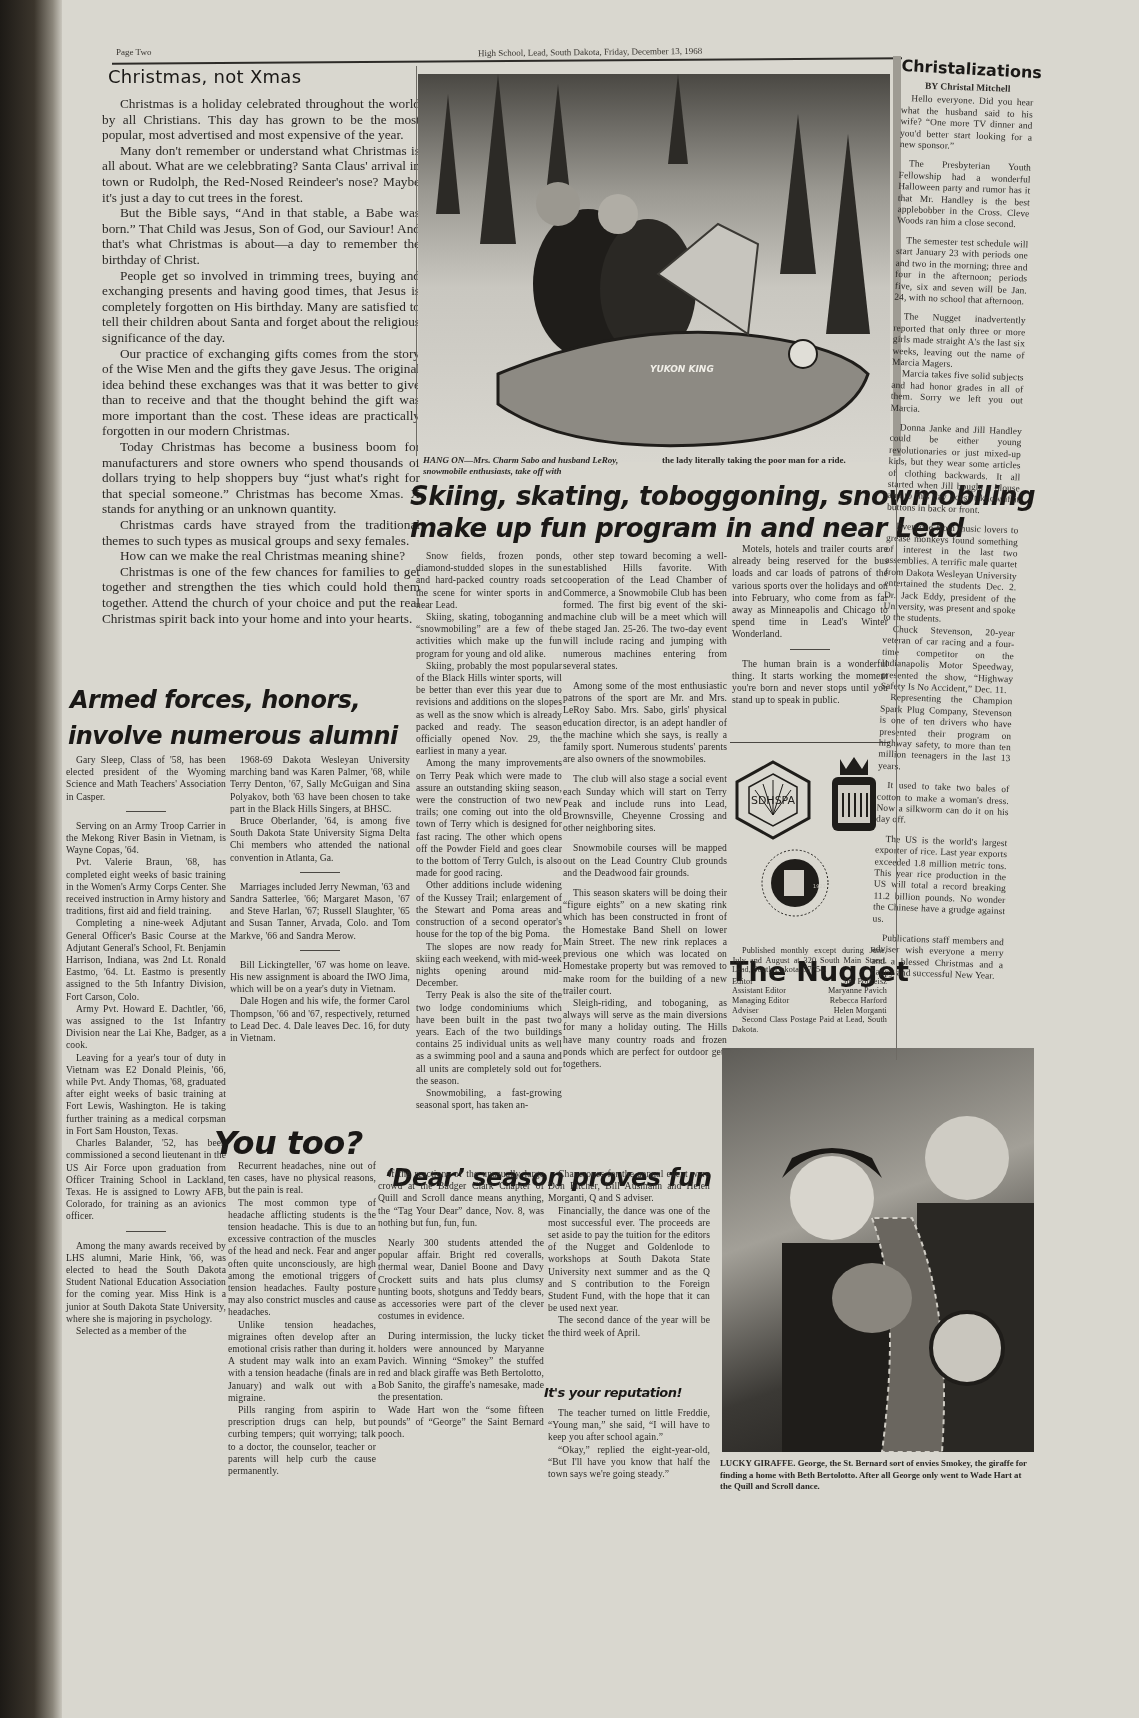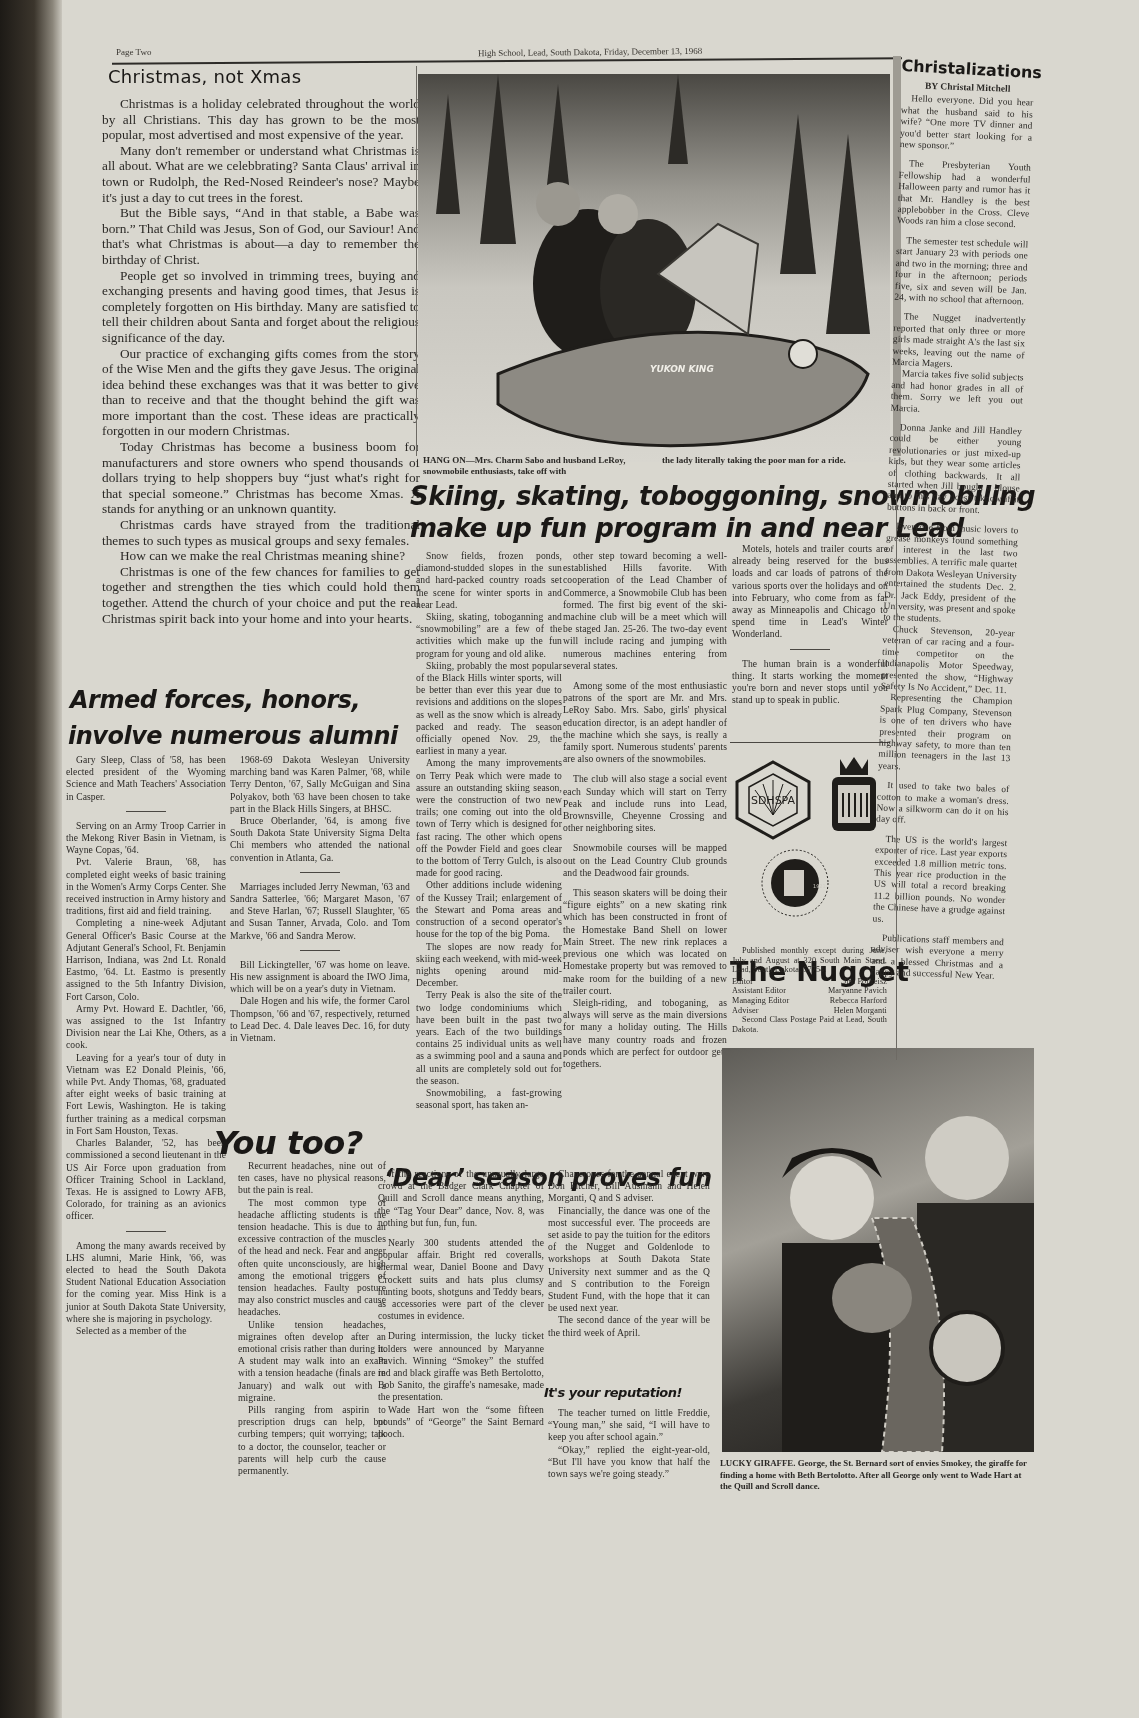--- a/index.html
+++ b/index.html
@@ -59,21 +59,21 @@
     <ellipse cx="170" cy="210" rx="55" ry="75" fill="#1f1d1a"></ellipse>
     <ellipse cx="230" cy="215" rx="48" ry="70" fill="#2a2824"></ellipse>
     <circle cx="140" cy="130" r="22" fill="#9b9890"></circle>
     <circle cx="200" cy="140" r="20" fill="#b0ada5"></circle>
     <path d="M80,300 Q200,250 320,260 Q420,270 450,300 Q430,360 300,370 Q150,380 80,330 Z" fill="#8d8a83" stroke="#1f1d1a" stroke-width="3"></path>
     <path d="M240,200 L300,150 L340,170 L330,260 Z" fill="#c7c5be" stroke="#3a3833" stroke-width="2"></path>
     <circle cx="385" cy="280" r="14" fill="#e0ded7" stroke="#1f1d1a" stroke-width="2"></circle>
   </svg>
   <div class="abs" style="left:232px;top:290px;font-family:'DejaVu Sans',sans-serif;font-style:italic;font-weight:700;font-size:9px;color:#f0eee7;">YUKON KING</div>
 </div>
-<div class="abs caption" style="left:423px;top:455px;width:225px;">HANG ON—Mrs. Charm Sabo and husband LeRoy, snowmobile enthusiasts, take off with</div>
+<div class="abs caption" style="left:423px;top:455px;width:225px;font-style:italic;">HANG ON—Mrs. Charm Sabo and husband LeRoy, snowmobile enthusiasts, take off with</div>
 <div class="abs caption" style="left:662px;top:455px;width:225px;">the lady literally taking the poor man for a ride.</div>
 
 <div class="abs hd-ital" style="left:410px;top:480px;font-size:26px;line-height:32px;white-space:nowrap;">Skiing, skating, toboggoning, snowmobiling</div>
 <div class="abs hd-ital" style="left:410px;top:512px;font-size:26px;line-height:32px;white-space:nowrap;">make up fun program in and near Lead</div>
 
 <div class="abs body-sm" style="left:416px;top:550px;width:146px;">
   <p>Snow fields, frozen ponds, diamond-studded slopes in the sun and hard-packed country roads set the scene for winter sports in and near Lead.</p>
   <p>Skiing, skating, toboganning and “snowmobiling” are a few of the activities which make up the fun program for young and old alike.</p>
   <p>Skiing, probably the most popular of the Black Hills winter sports, will be better than ever this year due to revisions and additions on the slopes as well as the snow which is already packed and ready. The season officially opened Nov. 29, the earliest in many a year.</p>
   <p>Among the many improvements on Terry Peak which were made to assure an outstanding skiing season, were the construction of two new trails; one coming out into the old town of Terry which is designed for fast racing. The other which opens off the Powder Field and goes clear to the bottom of Terry Gulch, is also made for good racing.</p>
@@ -159,39 +159,39 @@
 </div>
 
 <div class="abs hd-ital" style="left:70px;top:682px;font-size:24px;line-height:36px;">Armed forces, honors,</div>
 <div class="abs hd-ital" style="left:68px;top:718px;font-size:24px;line-height:36px;">involve numerous alumni</div>
 <div class="abs body-sm" style="left:66px;top:754px;width:160px;">
   <p>Gary Sleep, Class of '58, has been elected president of the Wyoming Science and Math Teachers' Association in Casper.</p>
   <div class="sep"></div>
   <p>Serving on an Army Troop Carrier in the Mekong River Basin in Vietnam, is Wayne Copas, '64.</p>
   <p>Pvt. Valerie Braun, '68, has completed eight weeks of basic training in the Women's Army Corps Center. She received instruction in Army history and traditions, first aid and field training.</p>
   <p>Completing a nine-week Adjutant General Officer's Basic Course at the Adjutant General's School, Ft. Benjamin Harrison, Indiana, was 2nd Lt. Ronald Eastmo, '64. Lt. Eastmo is presently assigned to the 5th Infantry Division, Fort Carson, Colo.</p>
-  <p>Army Pvt. Howard E. Dachtler, '66, was assigned to the 1st Infantry Division near the Lai Khe, Others, as a cook.</p>
+  <p>Army Pvt. Howard E. Dachtler, '66, was assigned to the 1st Infantry Division near the Lai Khe, Badger, as a cook.</p>
   <p>Leaving for a year's tour of duty in Vietnam was E2 Donald Pleinis, '66, while Pvt. Andy Thomas, '68, graduated after eight weeks of basic training at Fort Lewis, Washington. He is taking further training as a medical corpsman in Fort Sam Houston, Texas.</p>
   <p>Charles Balander, '52, has been commissioned a second lieutenant in the US Air Force upon graduation from Officer Training School in Lackland, Texas. He is assigned to Lowry AFB, Colorado, for training as an avionics officer.</p>
   <div class="sep"></div>
   <p>Among the many awards received by LHS alumni, Marie Hink, '66, was elected to head the South Dakota Student National Education Association for the coming year. Miss Hink is a junior at South Dakota State University, where she is majoring in psychology.</p>
   <p>Selected as a member of the</p>
 </div>
 <div class="abs body-sm" style="left:230px;top:754px;width:180px;">
   <p>1968-69 Dakota Wesleyan University marching band was Karen Palmer, '68, while Terry Denton, '67, Sally McGuigan and Sina Polyakov, both '63 have been chosen to take part in the Black Hills Singers, at BHSC.</p>
   <p>Bruce Oberlander, '64, is among five South Dakota State University Sigma Delta Chi members who attended the national convention in Atlanta, Ga.</p>
   <div class="sep"></div>
   <p>Marriages included Jerry Newman, '63 and Sandra Satterlee, '66; Margaret Mason, '67 and Steve Harlan, '67; Russell Slaughter, '65 and Susan Tanner, Arvada, Colo. and Tom Markve, '66 and Sandra Merow.</p>
   <div class="sep"></div>
   <p>Bill Lickingteller, '67 was home on leave. His new assignment is aboard the IWO Jima, which will be on a year's duty in Vietnam.</p>
   <p>Dale Hogen and his wife, the former Carol Thompson, '66 and '67, respectively, returned to Lead Dec. 4. Dale leaves Dec. 16, for duty in Vietnam.</p>
 </div>
 
 <div class="abs hd-ital" style="left:214px;top:1124px;font-size:32px;">You too?</div>
-<div class="abs body-sm" style="left:238px;top:1160px;width:148px;">
+<div class="abs body-sm" style="left:228px;top:1160px;width:148px;">
   <p>Recurrent headaches, nine out of ten cases, have no physical reasons, but the pain is real.</p>
   <p>The most common type of headache afflicting students is the tension headache. This is due to an excessive contraction of the muscles of the head and neck. Fear and anger often quite unconsciously, are high among the emotional triggers of tension headaches. Faulty posture may also constrict muscles and cause headaches.</p>
   <p>Unlike tension headaches, migraines often develop after an emotional crisis rather than during it. A student may walk into an exam with a tension headache (finals are in January) and walk out with a migraine.</p>
   <p>Pills ranging from aspirin to prescription drugs can help, but curbing tempers; quit worrying; talk to a doctor, the counselor, teacher or parents will help curb the cause permanently.</p>
 </div>
 
 <div class="abs hd-ital" style="left:384px;top:1132px;font-size:24px;margin-top:32px;">‘Dear’ season proves fun</div>
 <div class="abs body-sm" style="left:378px;top:1168px;width:166px;">
   <p>If the reactions of the unusually large crowd at the Badger Clark Chapter of Quill and Scroll dance means anything, the “Tag Your Dear” dance, Nov. 8, was nothing but fun, fun, fun.</p>
   <p class="gap">Nearly 300 students attended the popular affair. Bright red coveralls, thermal wear, Daniel Boone and Davy Crockett suits and hats plus clumsy hunting boots, shotguns and Teddy bears, as accessories were part of the clever costumes in evidence.</p>

